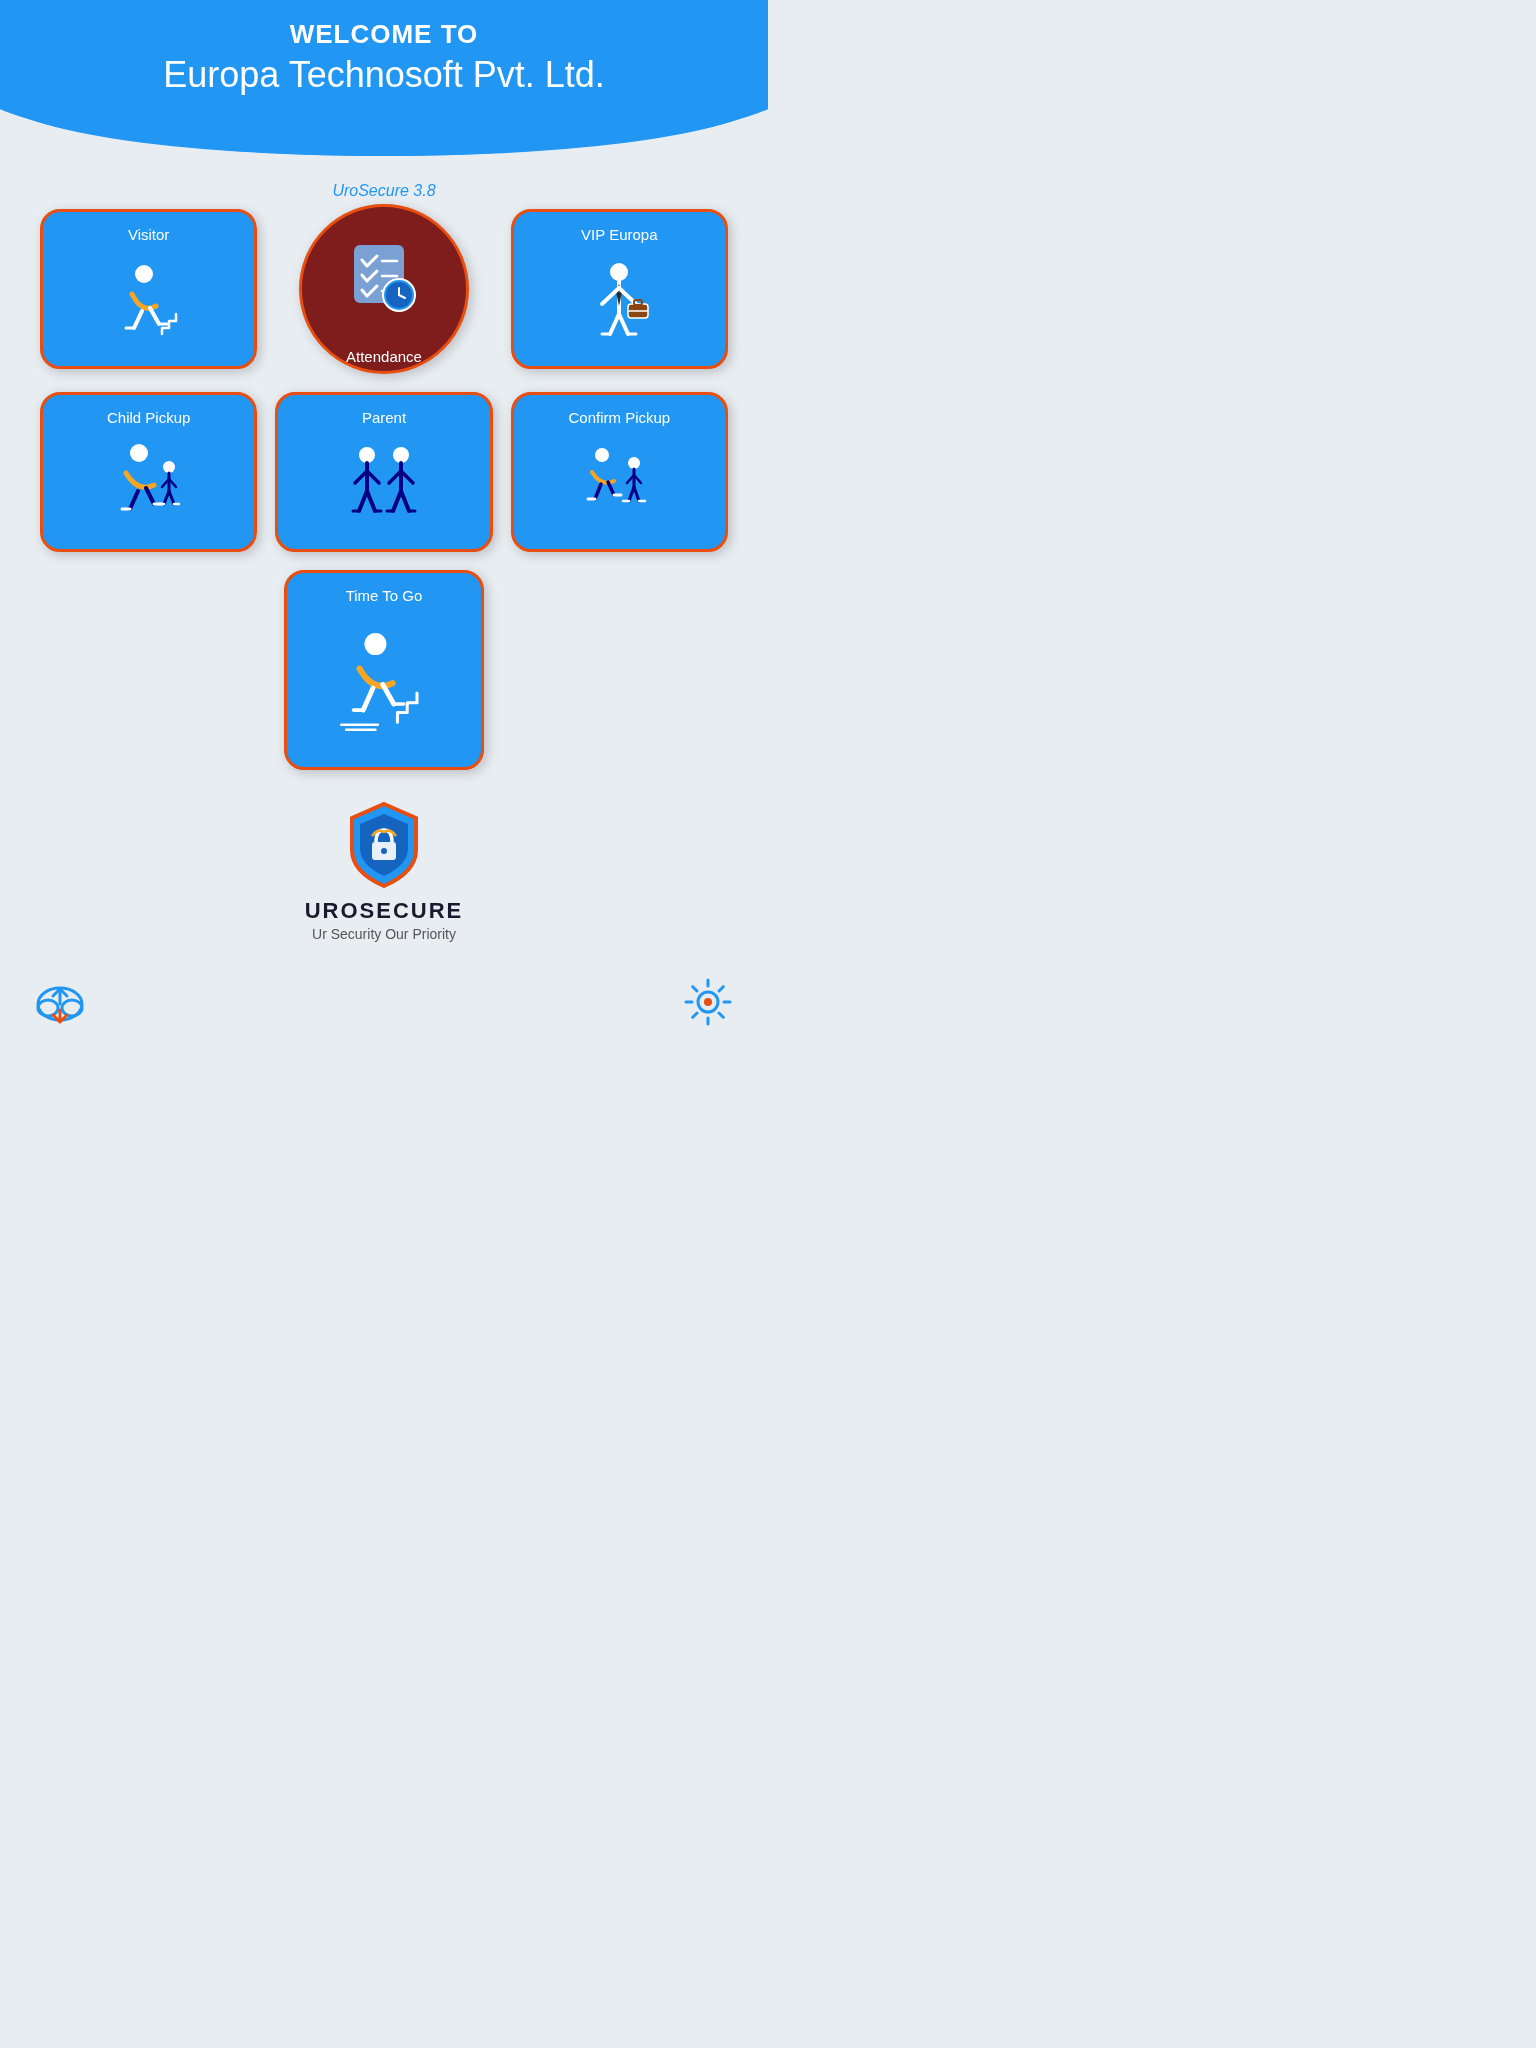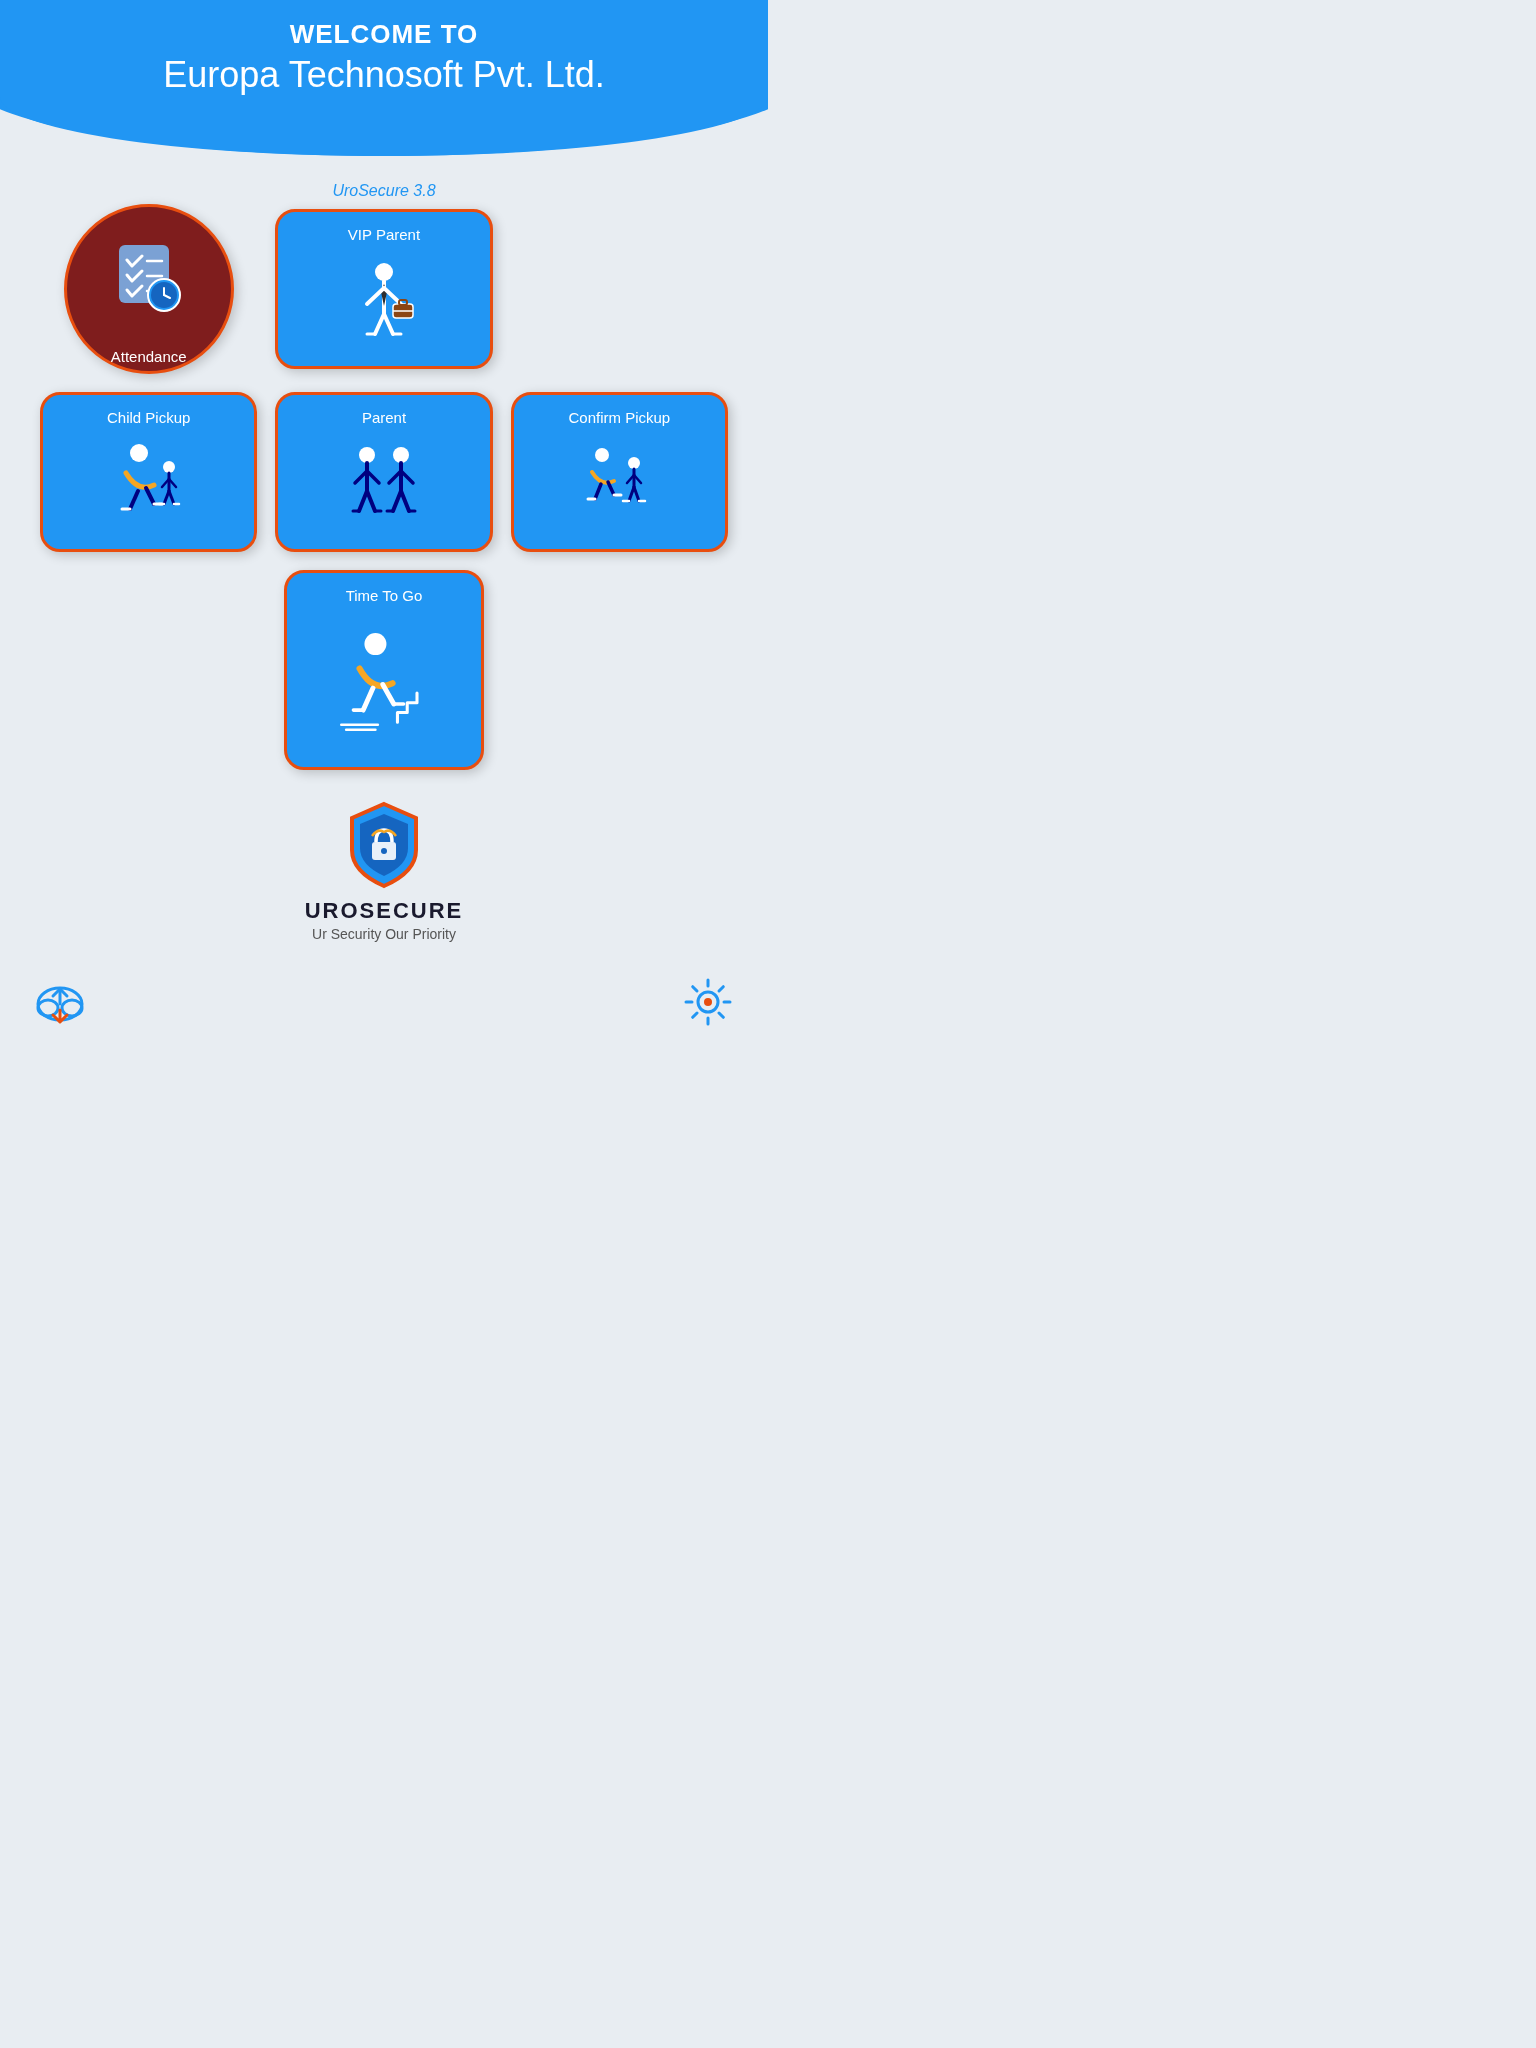--- a/index.html
+++ b/index.html
@@ -207,20 +207,39 @@
   <div class="welcome-to">WELCOME TO</div>
   <div class="company-name">Europa Technosoft Pvt. Ltd.</div>
 </div>
 
 <div class="spacer-version">
   <span class="version-text">UroSecure 3.8</span>
 </div>
 
 <div class="row1-grid">
 
+  <div class="menu-tile">
+    <div class="tile-label">Visitor</div>
+    <div class="tile-icon-area">
+      <svg class="tile-svg" viewBox="0 0 90 90" xmlns="http://www.w3.org/2000/svg">
+
+        <circle cx="40" cy="18" r="9" fill="white"></circle>
+
+        <path d="M28 38 Q38 58 52 50" stroke="#f5a623" stroke-width="5" fill="none" stroke-linecap="round"></path>
+
+        <line x1="38" y1="55" x2="30" y2="72" stroke="white" stroke-width="4" stroke-linecap="round"></line>
+        <line x1="46" y1="52" x2="55" y2="68" stroke="white" stroke-width="4" stroke-linecap="round"></line>
+
+        <line x1="30" y1="72" x2="22" y2="72" stroke="white" stroke-width="3" stroke-linecap="round"></line>
+        <line x1="55" y1="68" x2="63" y2="68" stroke="white" stroke-width="3" stroke-linecap="round"></line>
+
+        <polyline points="58,78 58,72 65,72 65,65 72,65 72,58" stroke="white" stroke-width="2.5" fill="none" stroke-linecap="round" stroke-linejoin="round"></polyline>
+      </svg>
+    </div>
+  </div>
 
   <div class="attendance-container">
     <div class="attendance-circle">
       <div class="tile-icon-area">
         <svg width="80" height="75" viewBox="0 0 80 75" xmlns="http://www.w3.org/2000/svg">
 
           <rect x="10" y="5" width="50" height="58" rx="6" fill="#7ab8f5" opacity="0.85"></rect>
 
           <polyline points="18,20 23,26 33,16" stroke="white" stroke-width="3" fill="none" stroke-linecap="round" stroke-linejoin="round"></polyline>
           <line x1="38" y1="21" x2="53" y2="21" stroke="white" stroke-width="2.5" stroke-linecap="round"></line>
@@ -233,21 +252,21 @@
           <circle cx="55" cy="55" r="13" fill="#1565c0"></circle>
           <line x1="55" y1="48" x2="55" y2="55" stroke="white" stroke-width="2" stroke-linecap="round"></line>
           <line x1="55" y1="55" x2="61" y2="58" stroke="white" stroke-width="2" stroke-linecap="round"></line>
         </svg>
       </div>
       <div class="tile-label">Attendance</div>
     </div>
   </div>
 
   <div class="menu-tile">
-    <div class="tile-label">VIP Parent</div>
+    <div class="tile-label">VIP Europa</div>
     <div class="tile-icon-area">
       <svg class="tile-svg" viewBox="0 0 90 90" xmlns="http://www.w3.org/2000/svg">
 
         <circle cx="45" cy="16" r="9" fill="white"></circle>
 
         <line x1="45" y1="25" x2="45" y2="58" stroke="white" stroke-width="4" stroke-linecap="round"></line>
 
         <polygon points="45,28 42,36 45,50 48,36" fill="#2d2d2d"></polygon>
 
         <line x1="45" y1="32" x2="28" y2="48" stroke="white" stroke-width="4" stroke-linecap="round"></line>

